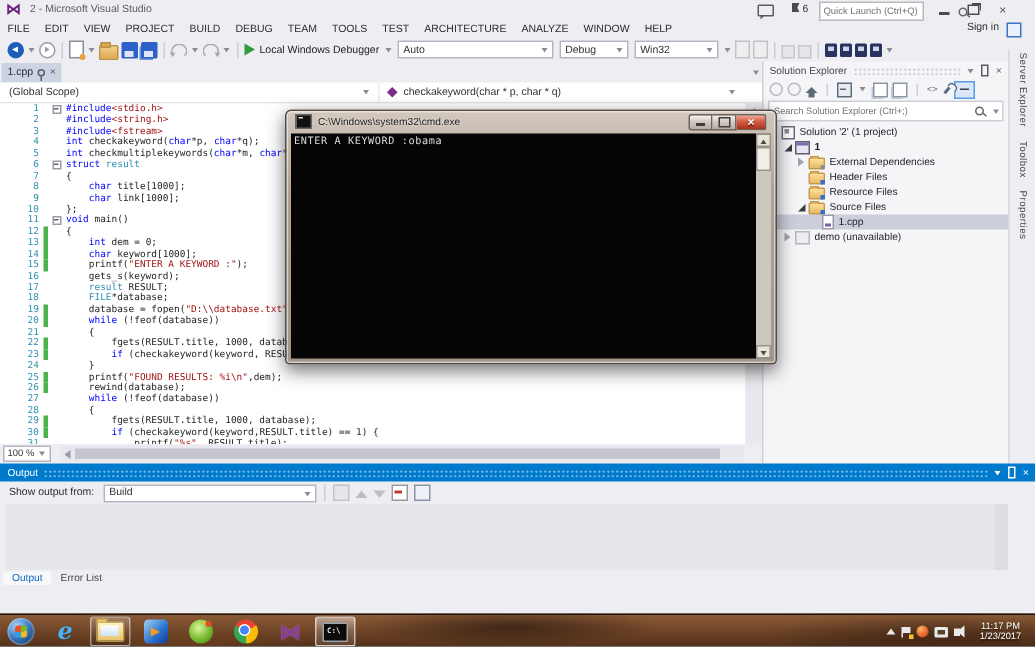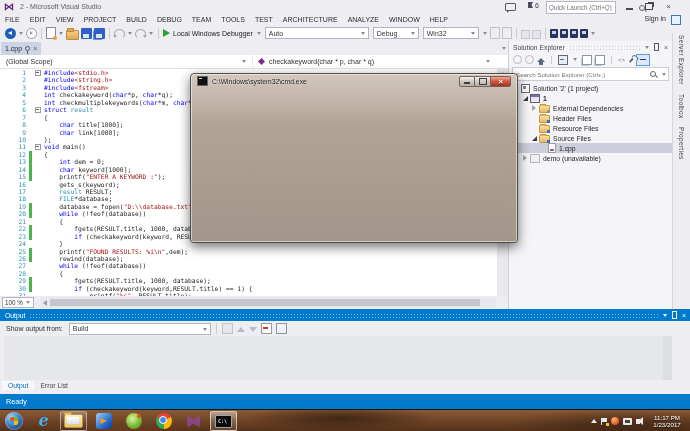--- a/index.html
+++ b/index.html
@@ -492,23 +492,20 @@
       <span class="oico o-wrap"></span>
     </div>
     <div id="out-content"></div>
     <div id="out-scroll"></div>
     <div id="out-tabs">
         <span class="otab on">Output</span>
         <span class="otab">Error List</span>
       </div>
   </div>
 
-  <div id="statusbar" class="abs">
-    <span class="t">Ready</span>
-  </div>
 
   <div id="taskbar" class="abs">
     <span id="taskbar-items"><div class="tk" style="left: 2px; width: 24px; border: none; background: none;">
           <span class="tki tki-start"></span>
         </div><div class="tk" style="left: 30px;">
           <span class="tki tki-ie">e</span>
         </div><div class="tk run" style="left: 60px;">
           <span class="tki tki-explorer"></span>
         </div><div class="tk" style="left: 90px;">
           <span class="tki tki-wmp">▶</span>
@@ -545,15 +542,23 @@
       <span class="cbtn b-min">
           <i></i>
         </span>
       <span class="cbtn b-max">
           <i></i>
         </span>
       <span class="cbtn b-close">
           <i>×</i>
         </span>
     </div>
+    <div id="con-body">
+      <span id="con-text">ENTER A KEYWORD :obama</span>
+      <span id="con-scroll">
+        <span class="b up"></span>
+        <span class="th"></span>
+        <span class="b dn"></span>
+      </span>
+    </div>
   </div>
 
 </div>
 
 </body></html>

